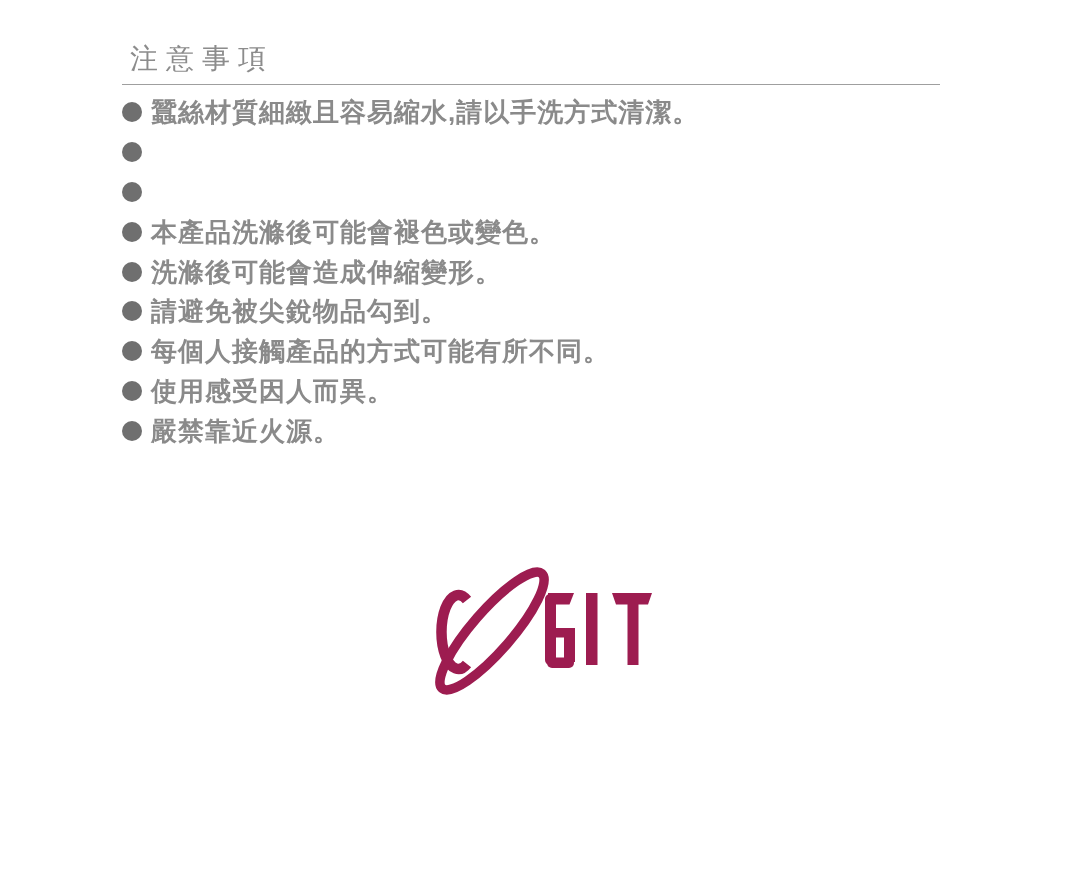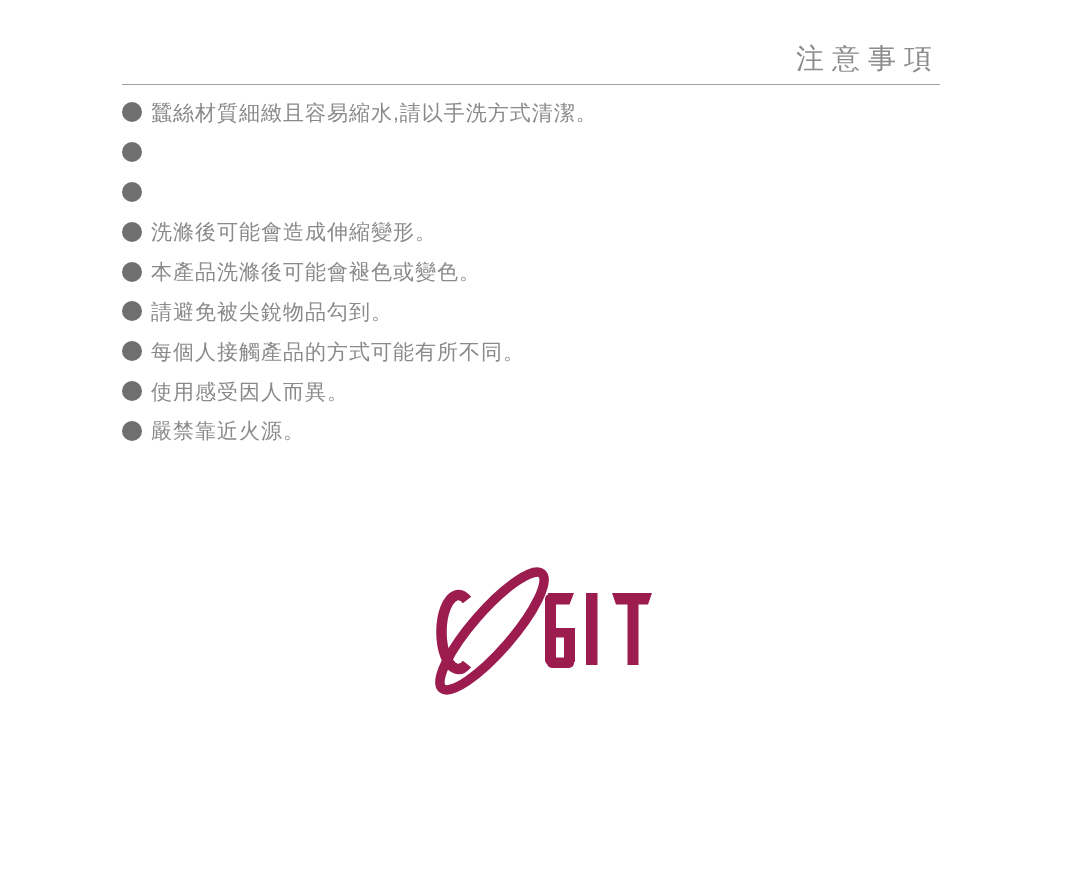--- a/index.html
+++ b/index.html
@@ -22,21 +22,21 @@
     background: var(--bg-color);
     overflow: hidden;
   }
   .content {
     position: absolute;
     left: 122px;
     top: 42px;
     width: 818px;
   }
   .title {
-    text-align: right;
+    text-align: left;
     font-size: 28px;
     font-weight: 400;
     letter-spacing: 8px;
     padding-left: 8px; 
     color: var(--title-color);
     line-height: 1.2;
   }
   .divider {
     margin-top: 8px;
     height: 0;
@@ -53,25 +53,26 @@
   }
   .bullet {
     flex: none;
     width: 20px;
     height: 20px;
     border-radius: 50%;
     background: var(--bullet-color);
     margin-right: 9px;
   }
   .notice-text {
-    font-size: 21px;
+    font-size: 26px;
     color: var(--text-color);
     letter-spacing: 1px;
     white-space: nowrap;
     line-height: 1;
+    font-weight: bold;
   }
   .logo {
     position: absolute;
     left: 420px;
     top: 560px;
     width: 250px;
     height: 140px;
     color: var(--logo-color);
   }
   .logo svg { display: block; width: 100%; height: 100%; }
@@ -92,26 +93,26 @@
   <li class="notice-item">
     <span class="bullet"></span>
   </li>
 
   <li class="notice-item">
     <span class="bullet"></span>
   </li>
 
   <li class="notice-item">
     <span class="bullet"></span>
-    <span class="notice-text">洗滌後可能會造成伸縮變形。</span>
+    <span class="notice-text">本產品洗滌後可能會褪色或變色。</span>
   </li>
 
   <li class="notice-item">
     <span class="bullet"></span>
-    <span class="notice-text">本產品洗滌後可能會褪色或變色。</span>
+    <span class="notice-text">洗滌後可能會造成伸縮變形。</span>
   </li>
 
 
   <li class="notice-item">
     <span class="bullet"></span>
     <span class="notice-text">請避免被尖銳物品勾到。</span>
   </li>
 
   <li class="notice-item">
     <span class="bullet"></span>

